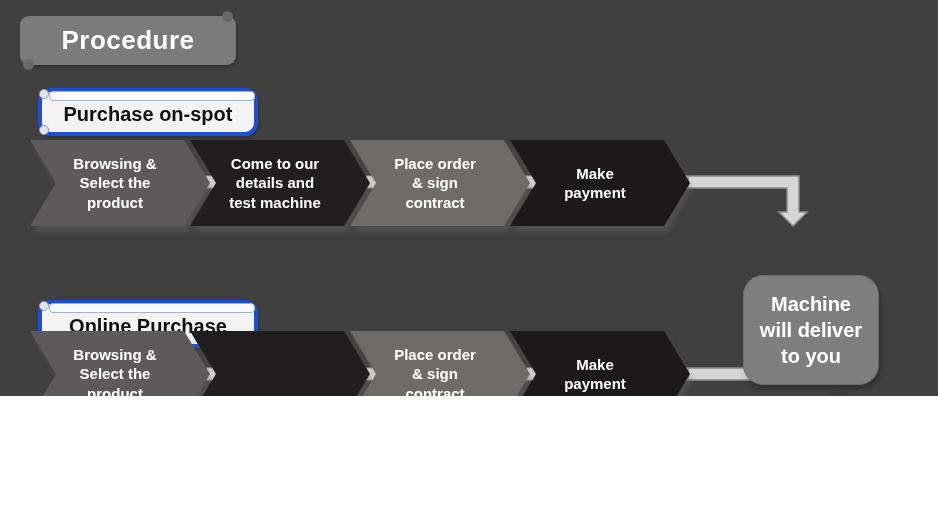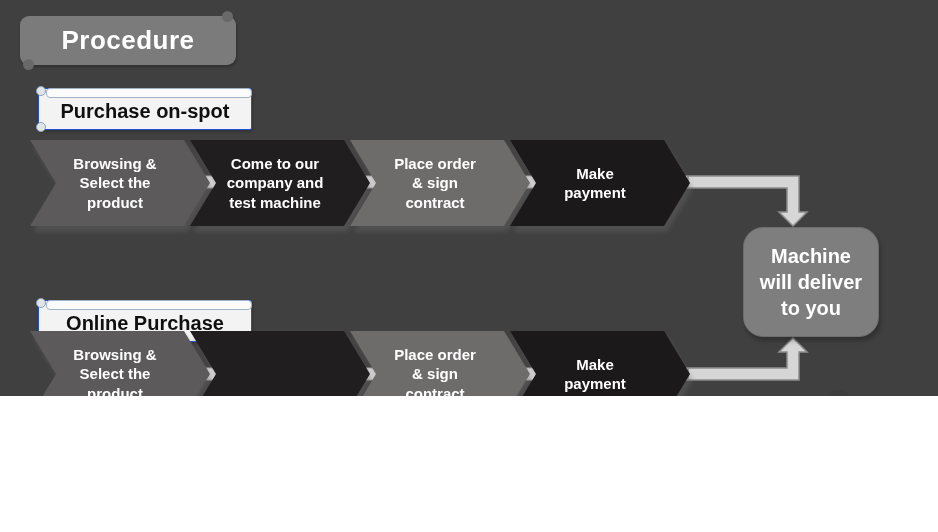--- a/index.html
+++ b/index.html
@@ -24,21 +24,21 @@
   }
   .knob-tr { right: 3px; top: -5px; }
   .knob-bl { left: 3px; bottom: -5px; }
   .title-text {
     color: #ffffff; font-size: 26px; font-weight: bold; letter-spacing: 0.5px;
   }
 
   
   .flow-label {
     width: 212px; height: 40px; background: #f3f3f3;
-    border: 1px solid #1d4ed8; border-radius: 2px;
+    border: 4px solid #1d4ed8; border-radius: 13px;
     box-shadow: 1px 2px 3px rgba(0,0,0,0.22);
     display: flex; align-items: center; justify-content: center;
   }
   .flow-label .roll {
     position: absolute; left: 7px; right: -1px; top: -1px; height: 8px;
     background: #fbfbfb; border: 1px solid #9fb4c7; border-radius: 4px;
   }
   .flow-label .dot {
     position: absolute; width: 8px; height: 8px; border-radius: 50%;
     background: #dfe5ea; border: 1px solid #8fa3b5;
@@ -104,21 +104,21 @@
   <svg class="abs z2 row-svg" style="left:30px; top:140px;" width="662" height="86" viewBox="0 0 662 86">
     <path d="M0,0 H154 L180,43 L154,86 H0 L26,43 Z" fill="#5c5a5a"></path>
     <path d="M160,0 H314 L340,43 L314,86 H160 L186,43 Z" fill="#201e1e"></path>
     <path d="M320,0 H474 L500,43 L474,86 H320 L346,43 Z" fill="#6e6b6b"></path>
     <path d="M480,0 H634 L660,43 L634,86 H480 L506,43 Z" fill="#1b1919"></path>
   </svg>
   <div class="abs chev-text" style="left:50px;  top:140px;">Browsing &amp;
 Select the
 product</div>
   <div class="abs chev-text" style="left:210px; top:140px;">Come to our
-company and
+details and
 test machine</div>
   <div class="abs chev-text" style="left:370px; top:140px;">Place order
 &amp; sign
 contract</div>
   <div class="abs chev-text" style="left:530px; top:140px;">Make
 payment</div>
 
   <svg class="abs z2 row-svg" style="left:30px; top:331px;" width="662" height="86" viewBox="0 0 662 86">
     <path d="M0,0 H154 L180,43 L154,86 H0 L26,43 Z" fill="#5c5a5a"></path>
     <path d="M160,0 H314 L340,43 L314,86 H160 L186,43 Z" fill="#201e1e"></path>
@@ -127,21 +127,21 @@
   </svg>
   <div class="abs chev-text" style="left:50px;  top:331px;">Browsing &amp;
 Select the
 product</div>
   <div class="abs chev-text" style="left:370px; top:331px;">Place order
 &amp; sign
 contract</div>
   <div class="abs chev-text" style="left:530px; top:331px;">Make
 payment</div>
 
-  <div class="abs result-box" style="background: rgb(126, 126, 126);">
+  <div class="abs result-box" style="background: rgb(126, 126, 126); margin-top: 48px;">
     <span>Machine
 will deliver
 to you</span>
   </div>
 
   <svg class="abs z2" style="left:768px; top:386px;" width="130" height="132" viewBox="0 0 130 132">
     <rect x="7" y="46" width="23" height="80" rx="9" fill="#ffffff" stroke="#3d3d3d" stroke-width="8"></rect>
     <path d="M40,120 L40,58 C46,52 54,43 58,33 C62,23 59,9 70,8 C80,8 81,20 78,30
              C75,40 70,47 72,51 L99,51 C108,51 114,57 114,64 C114,71 108,76 100,76 L98,76
              C105,78 110,82 110,88 C110,94 105,99 97,99 L95,99 C101,101 104,105 104,110

